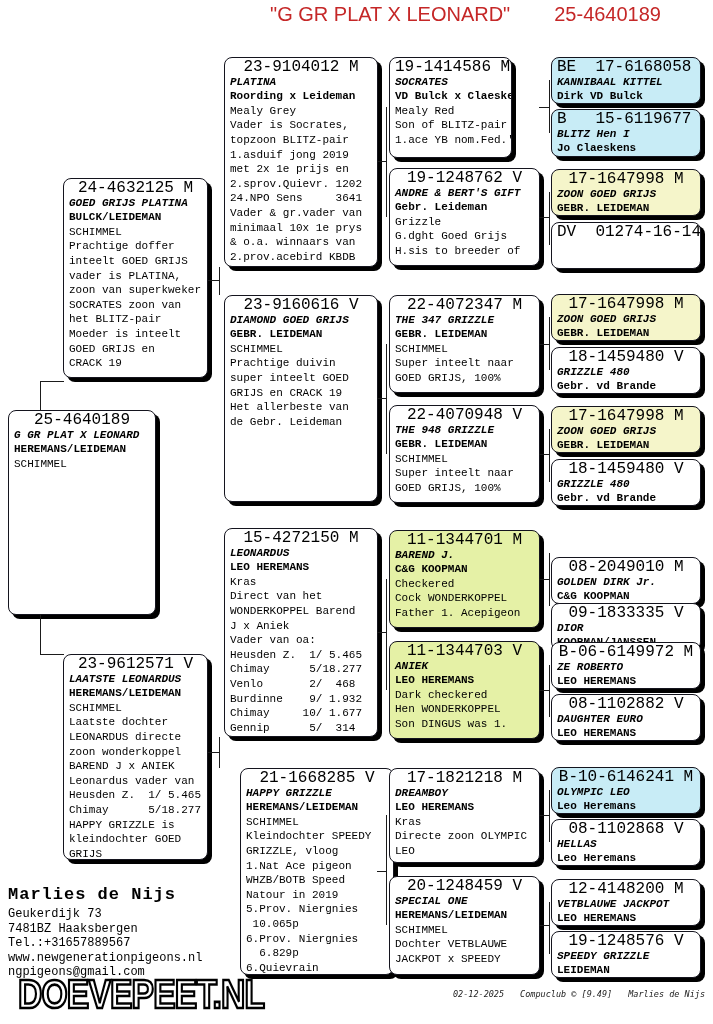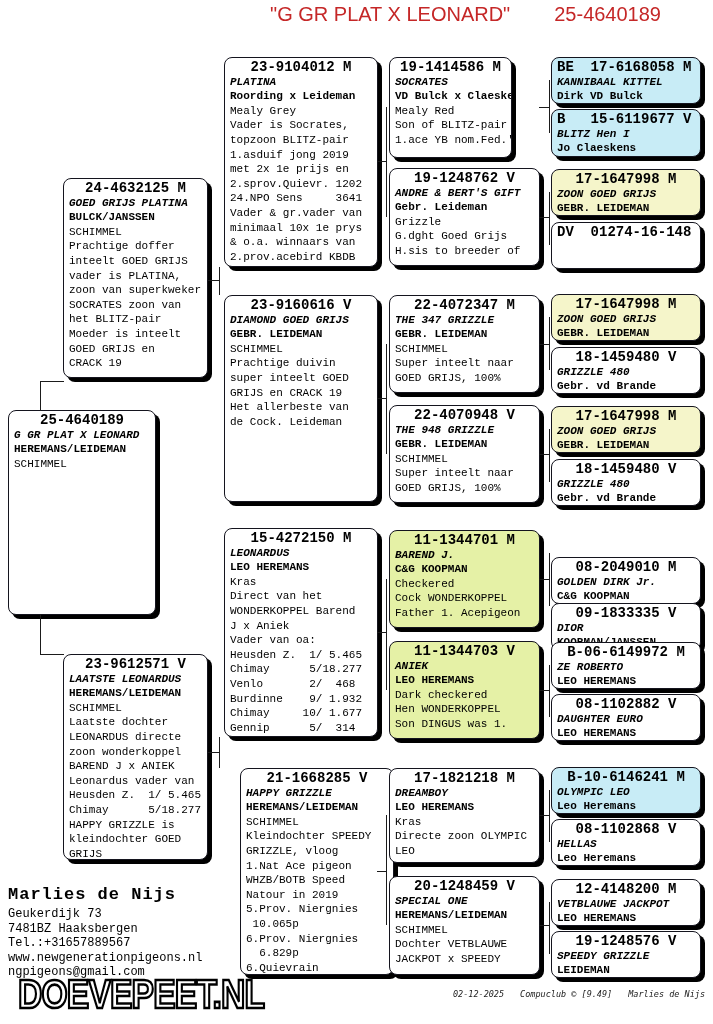--- a/index.html
+++ b/index.html
@@ -3,21 +3,21 @@
 <meta charset="utf-8">
 <style>
   html,body{margin:0;padding:0;}
   body{width:713px;height:1024px;position:relative;background:#ffffff;overflow:hidden;
        font-family:"Liberation Mono","DejaVu Sans Mono",monospace;}
   .title{position:absolute;top:3px;left:0;right:52px;display:flex;justify-content:flex-end;
          gap:44px;font:20px "Liberation Sans",sans-serif;color:#c52727;white-space:pre;}
   .box{position:absolute;background:#fff;border:1.5px solid #14141e;border-radius:8px;
        box-shadow:4px 4px 0 #000;padding:2px 5px;box-sizing:border-box;overflow:hidden;
        font:11px/14.6px "Liberation Mono","DejaVu Sans Mono",monospace;color:#000;}
-  .hdr{font-weight:bold;text-align:center;white-space:pre;font-size:14px;}
+  .hdr{font-weight:normal;text-align:center;white-space:pre;font-size:16px;}
   .ln{white-space:pre;}
   .it{font-style:italic;}
   .bd{font-weight:bold;}
   .conn{position:absolute;background:#1b1b1b;}
   .contact{position:absolute;left:8px;top:884px;font:12px/14.5px "Liberation Mono","DejaVu Sans Mono",monospace;color:#000;}
   .contact .nm{font:bold 17px/21px "Liberation Mono","DejaVu Sans Mono",monospace;letter-spacing:1px;margin-bottom:2px;}
   .footer{position:absolute;top:989px;right:8px;display:flex;gap:16px;
           font:italic 8.5px/10px "DejaVu Sans Mono",monospace;color:#222;white-space:pre;text-align:center;}
   .watermark{position:absolute;left:18px;top:974px;font:bold 41px/1 "Liberation Sans",sans-serif;
              color:#fff;-webkit-text-stroke:2.6px #000;letter-spacing:-1px;
@@ -37,21 +37,21 @@
       <div class="ln it bd">G GR PLAT X LEONARD</div>
       <div class="ln bd">HEREMANS/LEIDEMAN</div>
       <div class="ln">SCHIMMEL</div>
     </div>
 </div>
 
 <div class="box" style="left: 63px; top: 178px; width: 145px; height: 200px; background: rgb(255, 255, 255);">
   <div class="hdr">24-4632125 M</div>
   <div>
       <div class="ln it bd">GOED GRIJS PLATINA</div>
-      <div class="ln bd">BULCK/JANSSEN</div>
+      <div class="ln bd">BULCK/LEIDEMAN</div>
       <div class="ln">SCHIMMEL</div>
       <div class="ln">Prachtige doffer</div>
       <div class="ln">inteelt GOED GRIJS</div>
       <div class="ln">vader is PLATINA,</div>
       <div class="ln">zoon van superkweker</div>
       <div class="ln">SOCRATES zoon van</div>
       <div class="ln">het BLITZ-pair</div>
       <div class="ln">Moeder is inteelt</div>
       <div class="ln">GOED GRIJS en</div>
       <div class="ln">CRACK 19</div>
@@ -97,21 +97,21 @@
 <div class="box" style="left: 224px; top: 295px; width: 154px; height: 207px; background: rgb(255, 255, 255);">
   <div class="hdr">23-9160616 V</div>
   <div>
       <div class="ln it bd">DIAMOND GOED GRIJS</div>
       <div class="ln bd">GEBR. LEIDEMAN</div>
       <div class="ln">SCHIMMEL</div>
       <div class="ln">Prachtige duivin</div>
       <div class="ln">super inteelt GOED</div>
       <div class="ln">GRIJS en CRACK 19</div>
       <div class="ln">Het allerbeste van</div>
-      <div class="ln">de Cock. Leideman</div>
+      <div class="ln">de Gebr. Leideman</div>
     </div>
 </div>
 <div class="box" style="left: 224px; top: 528px; width: 154px; height: 209px; background: rgb(255, 255, 255);">
   <div class="hdr">15-4272150 M</div>
   <div>
       <div class="ln it bd">LEONARDUS</div>
       <div class="ln bd">LEO HEREMANS</div>
       <div class="ln">Kras</div>
       <div class="ln">Direct van het</div>
       <div class="ln">WONDERKOPPEL Barend</div>

